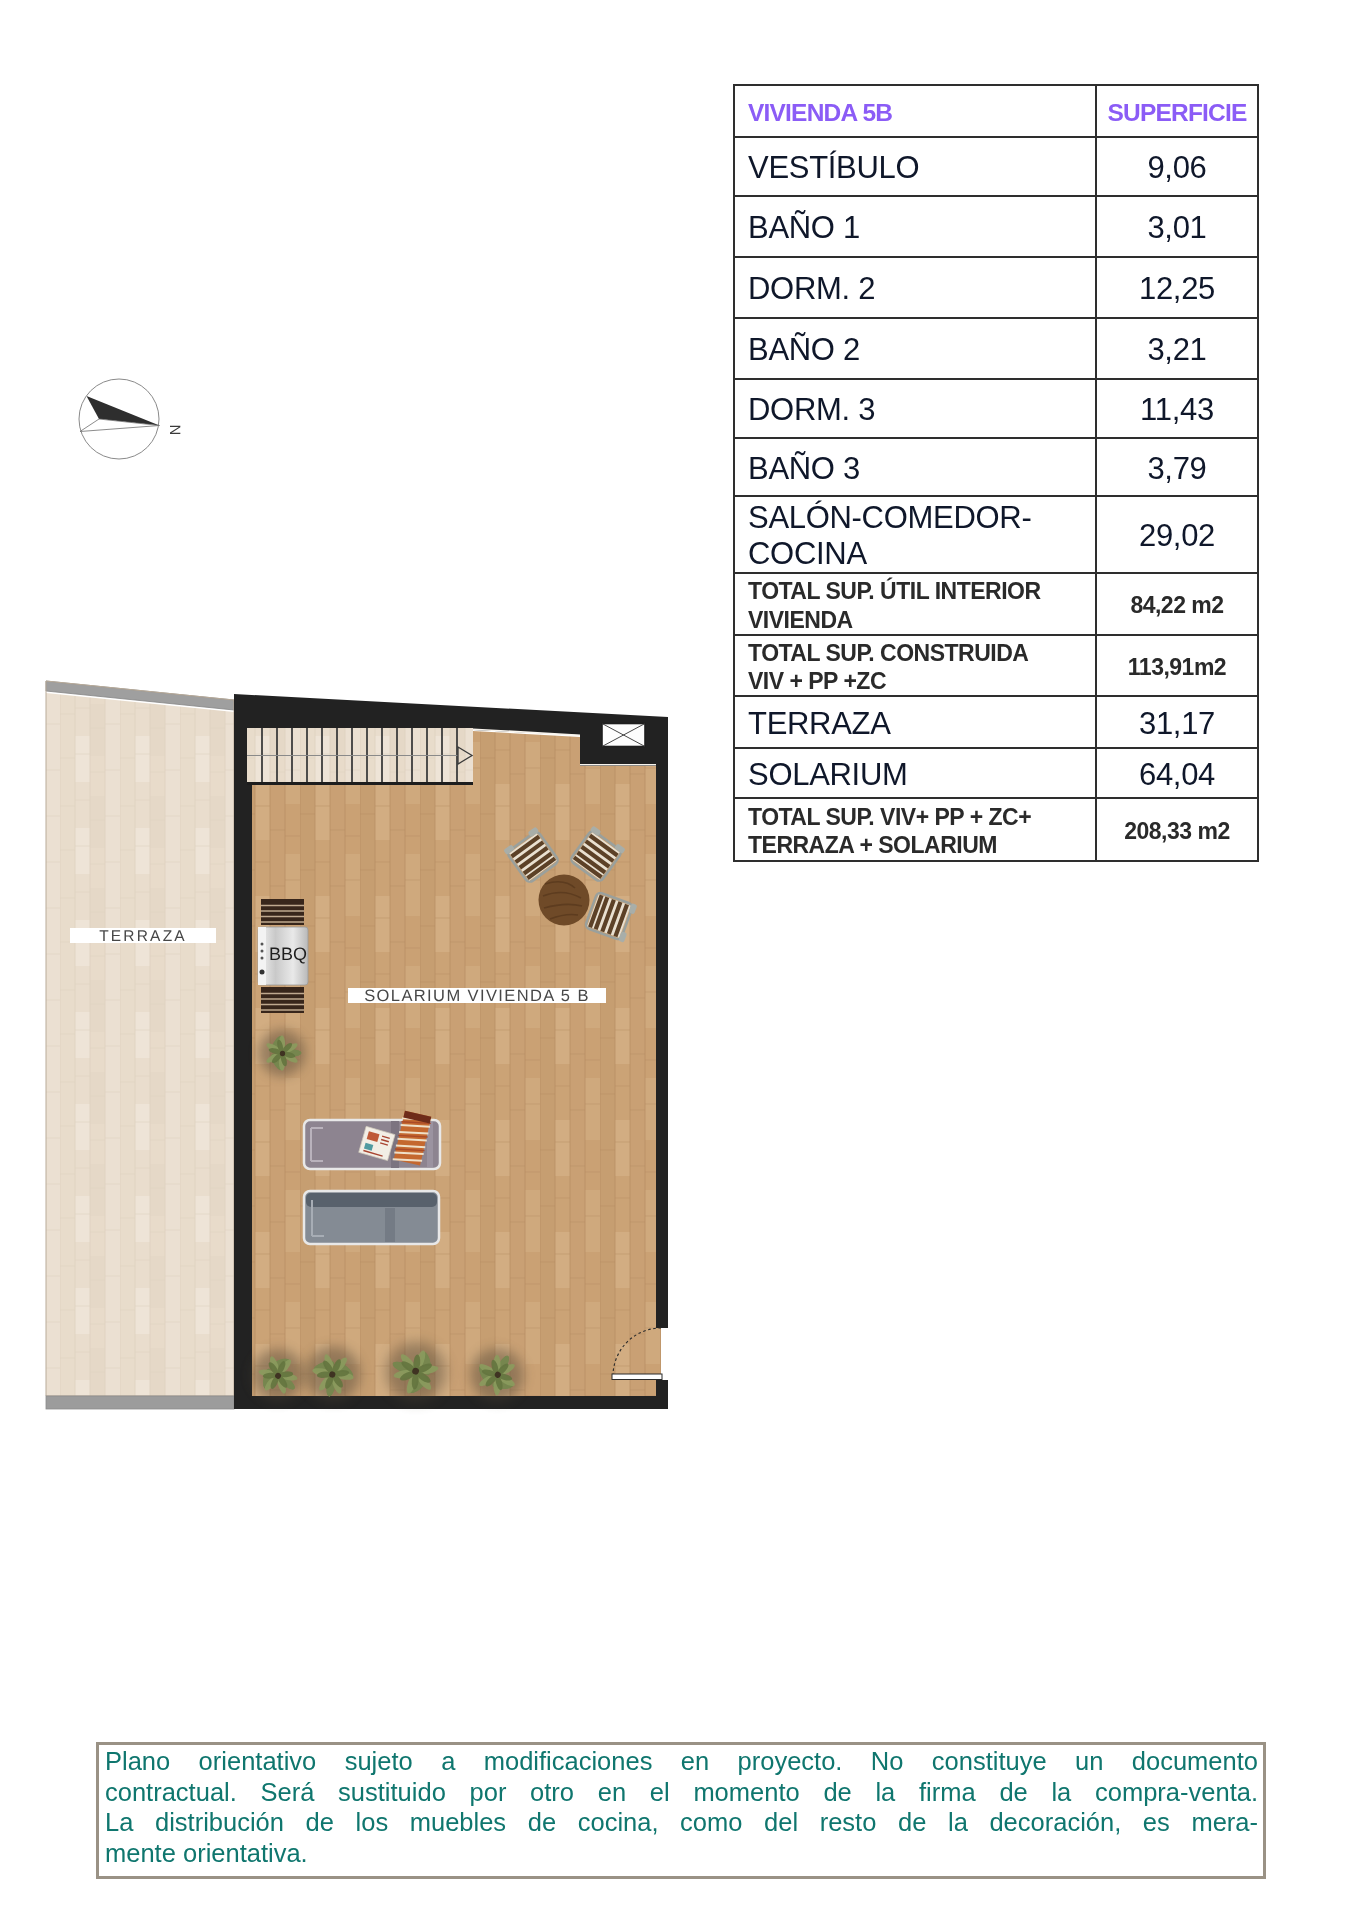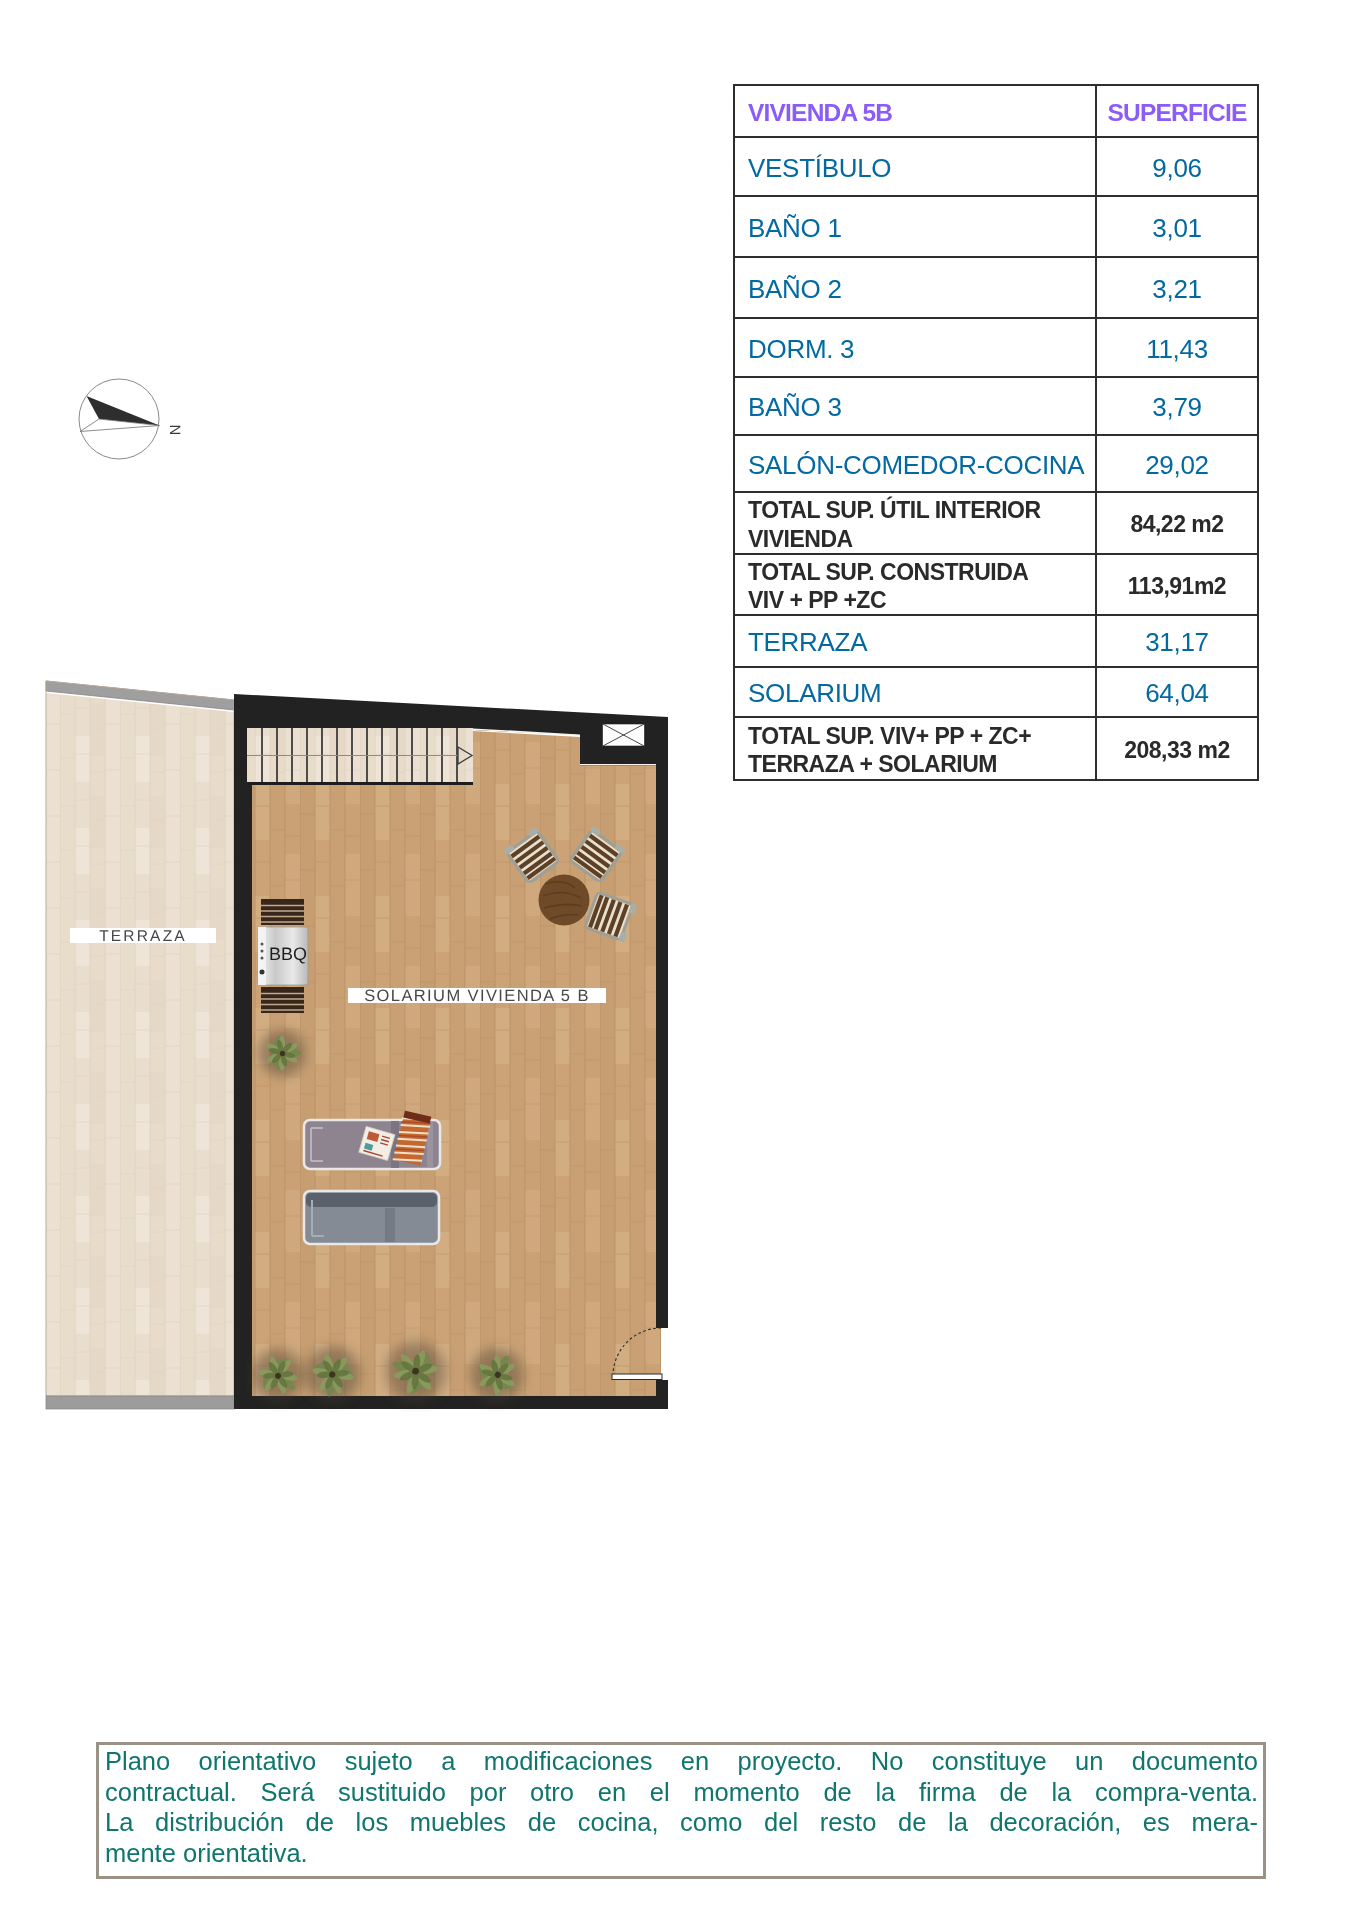--- a/index.html
+++ b/index.html
@@ -2,21 +2,21 @@
 <html><head>
 <meta charset="utf-8">
 <style>
   html,body{margin:0;padding:0;background:#ffffff;width:1357px;height:1920px;
     font-family:"Liberation Sans", sans-serif;-webkit-font-smoothing:antialiased;}
   svg text{text-rendering:geometricPrecision;}
   #page{position:relative;width:1357px;height:1920px;overflow:hidden;}
   #svgplan{position:absolute;left:0;top:0;}
   table.area{position:absolute;left:733px;top:84px;border-collapse:collapse;
     table-layout:fixed;width:523px;}
-  table.area td{border:2.6px solid #2e2e2e;font-size:26px;letter-spacing:-0.3px;color:#0369a1;
+  table.area td{border:2.6px solid #2e2e2e;font-size:31px;letter-spacing:-0.3px;color:#0f172a;
     padding:3px 0 0 13px;vertical-align:middle;}
   table.area td.v{text-align:center;padding:3px 0 0 0;}
   table.area tr.hd td{font-weight:bold;font-size:24.5px;letter-spacing:-0.8px;color:#8b5cf6;}
   table.area tr.b td{font-weight:bold;font-size:23px;letter-spacing:-0.5px;color:#2a2a2a;line-height:1.22;}
   #disc{position:absolute;left:96px;top:1742px;width:1153px;height:130px;
     border:3px solid #9a9285;padding:1px 5px 0 6px;font-size:25.5px;color:#0f766e;}
   #disc .j{text-align:justify;text-align-last:justify;height:30.7px;line-height:30.7px;white-space:nowrap;}
   #disc .l{text-align:left;height:30.7px;line-height:30.7px;}
 </style>
 </head>
@@ -246,20 +246,24 @@
           <td>VESTÍBULO</td>
           <td class="v">9,06</td>
         </tr>
 
 
   <tr style="height:61px">
           <td>BAÑO 1</td>
           <td class="v">3,01</td>
         </tr>
 
+  <tr style="height:61px">
+          <td>DORM. 2</td>
+          <td class="v">12,25</td>
+        </tr>
 
   <tr style="height:61px">
           <td>BAÑO 2</td>
           <td class="v">3,21</td>
         </tr>
 
   <tr style="height:59px">
           <td>DORM. 3</td>
           <td class="v">11,43</td>
         </tr>

